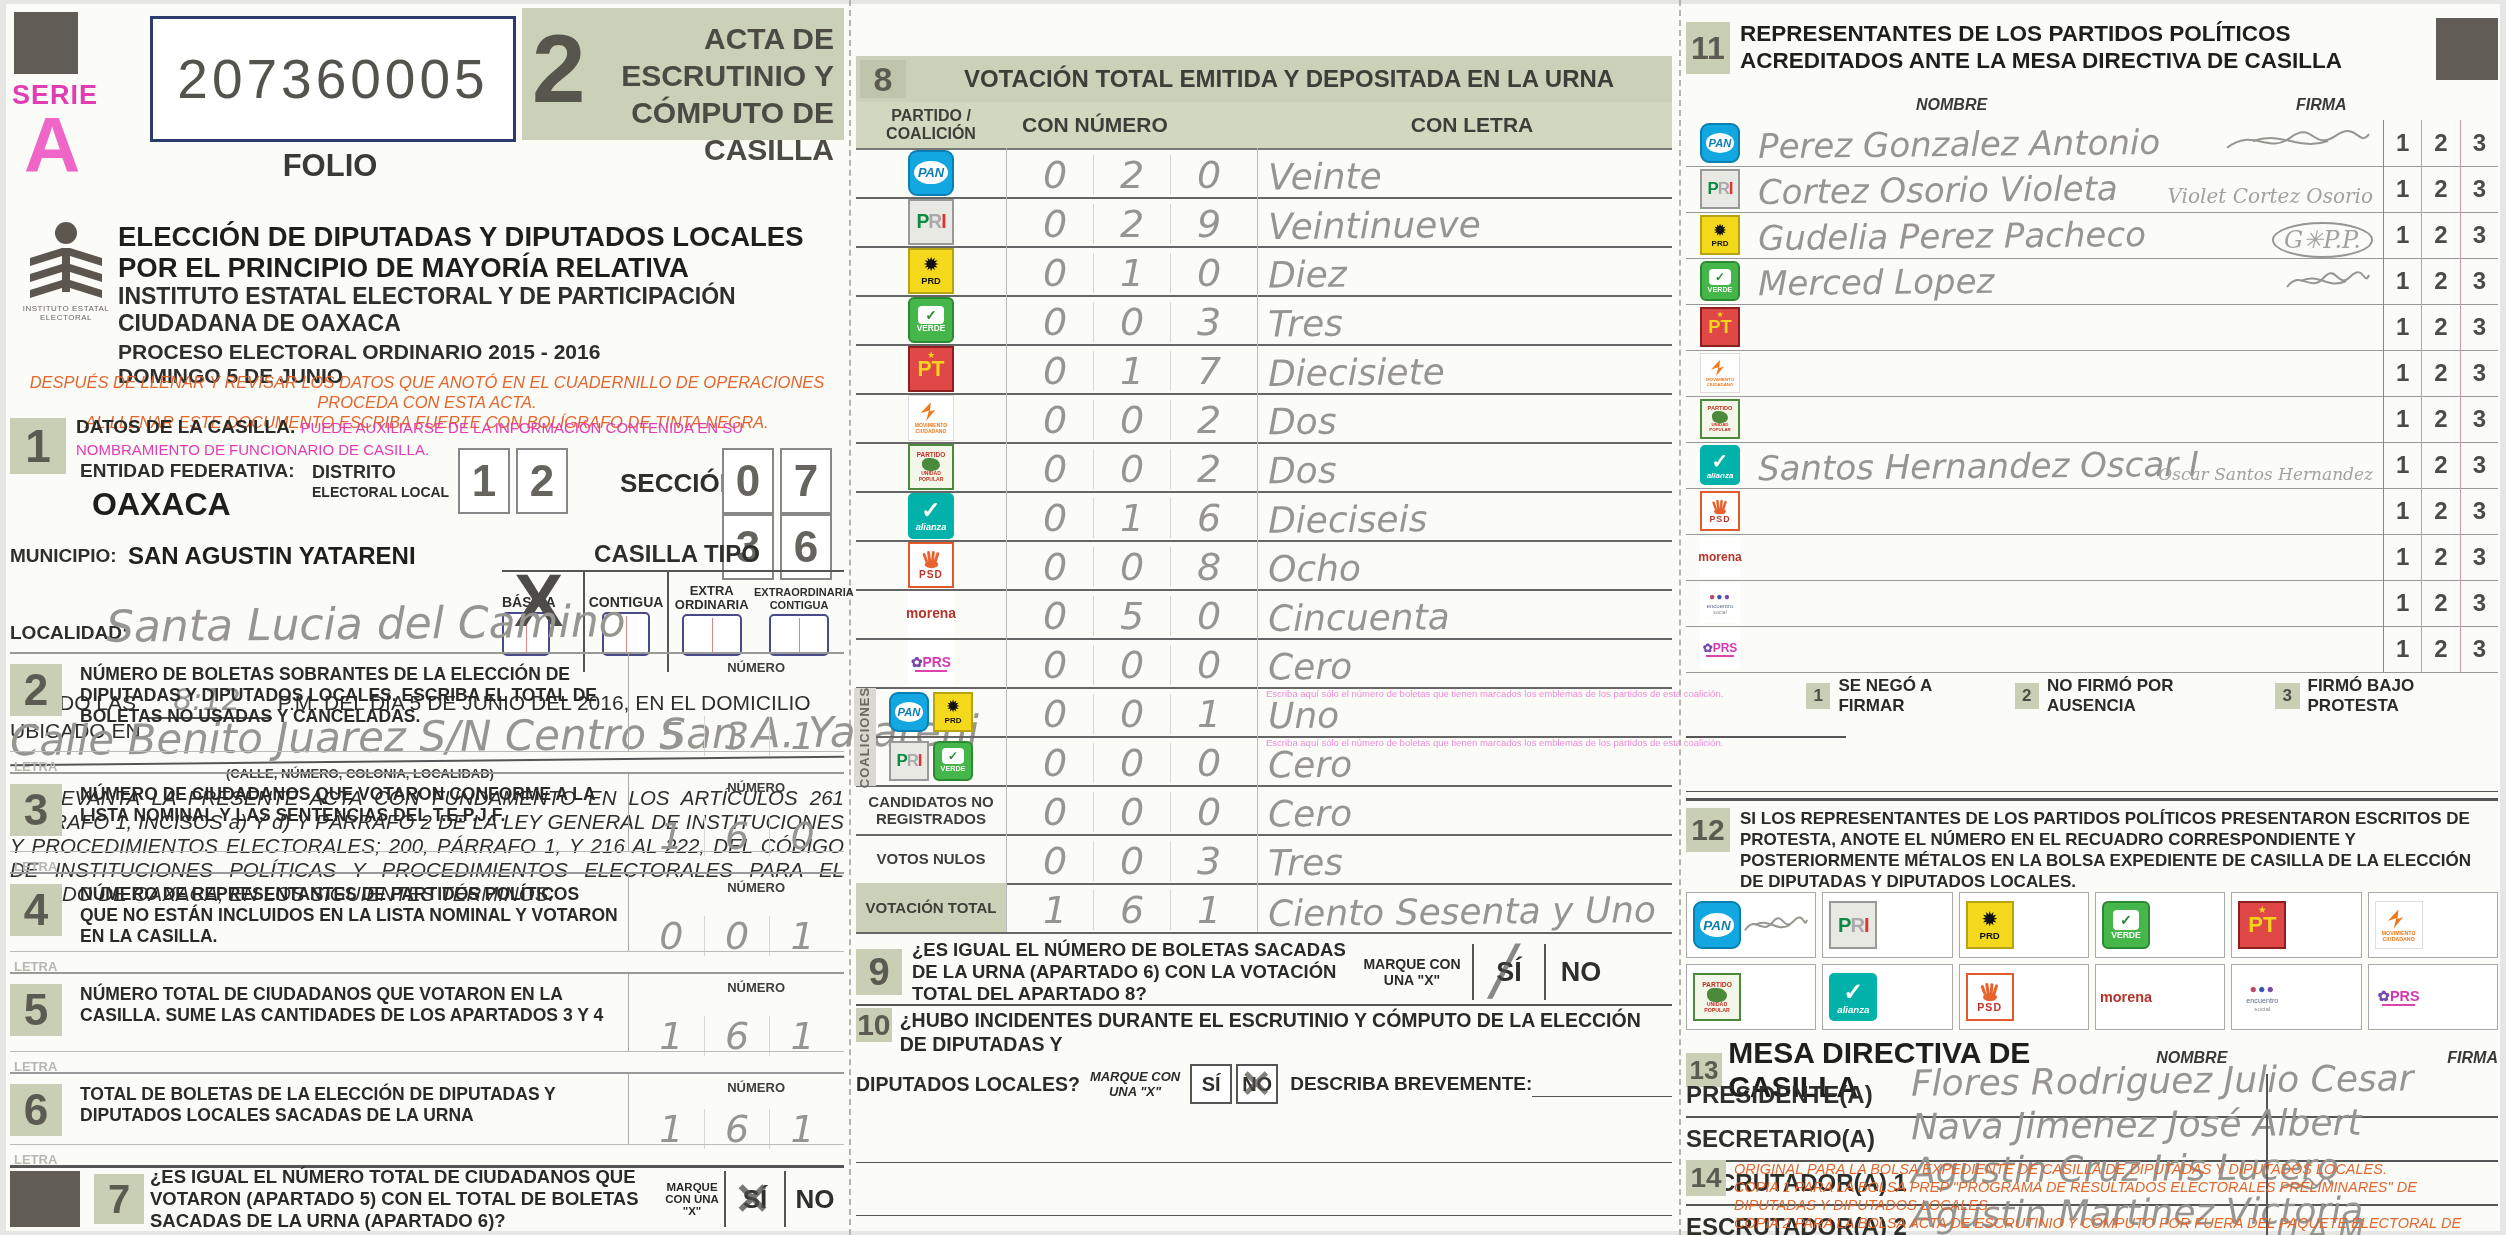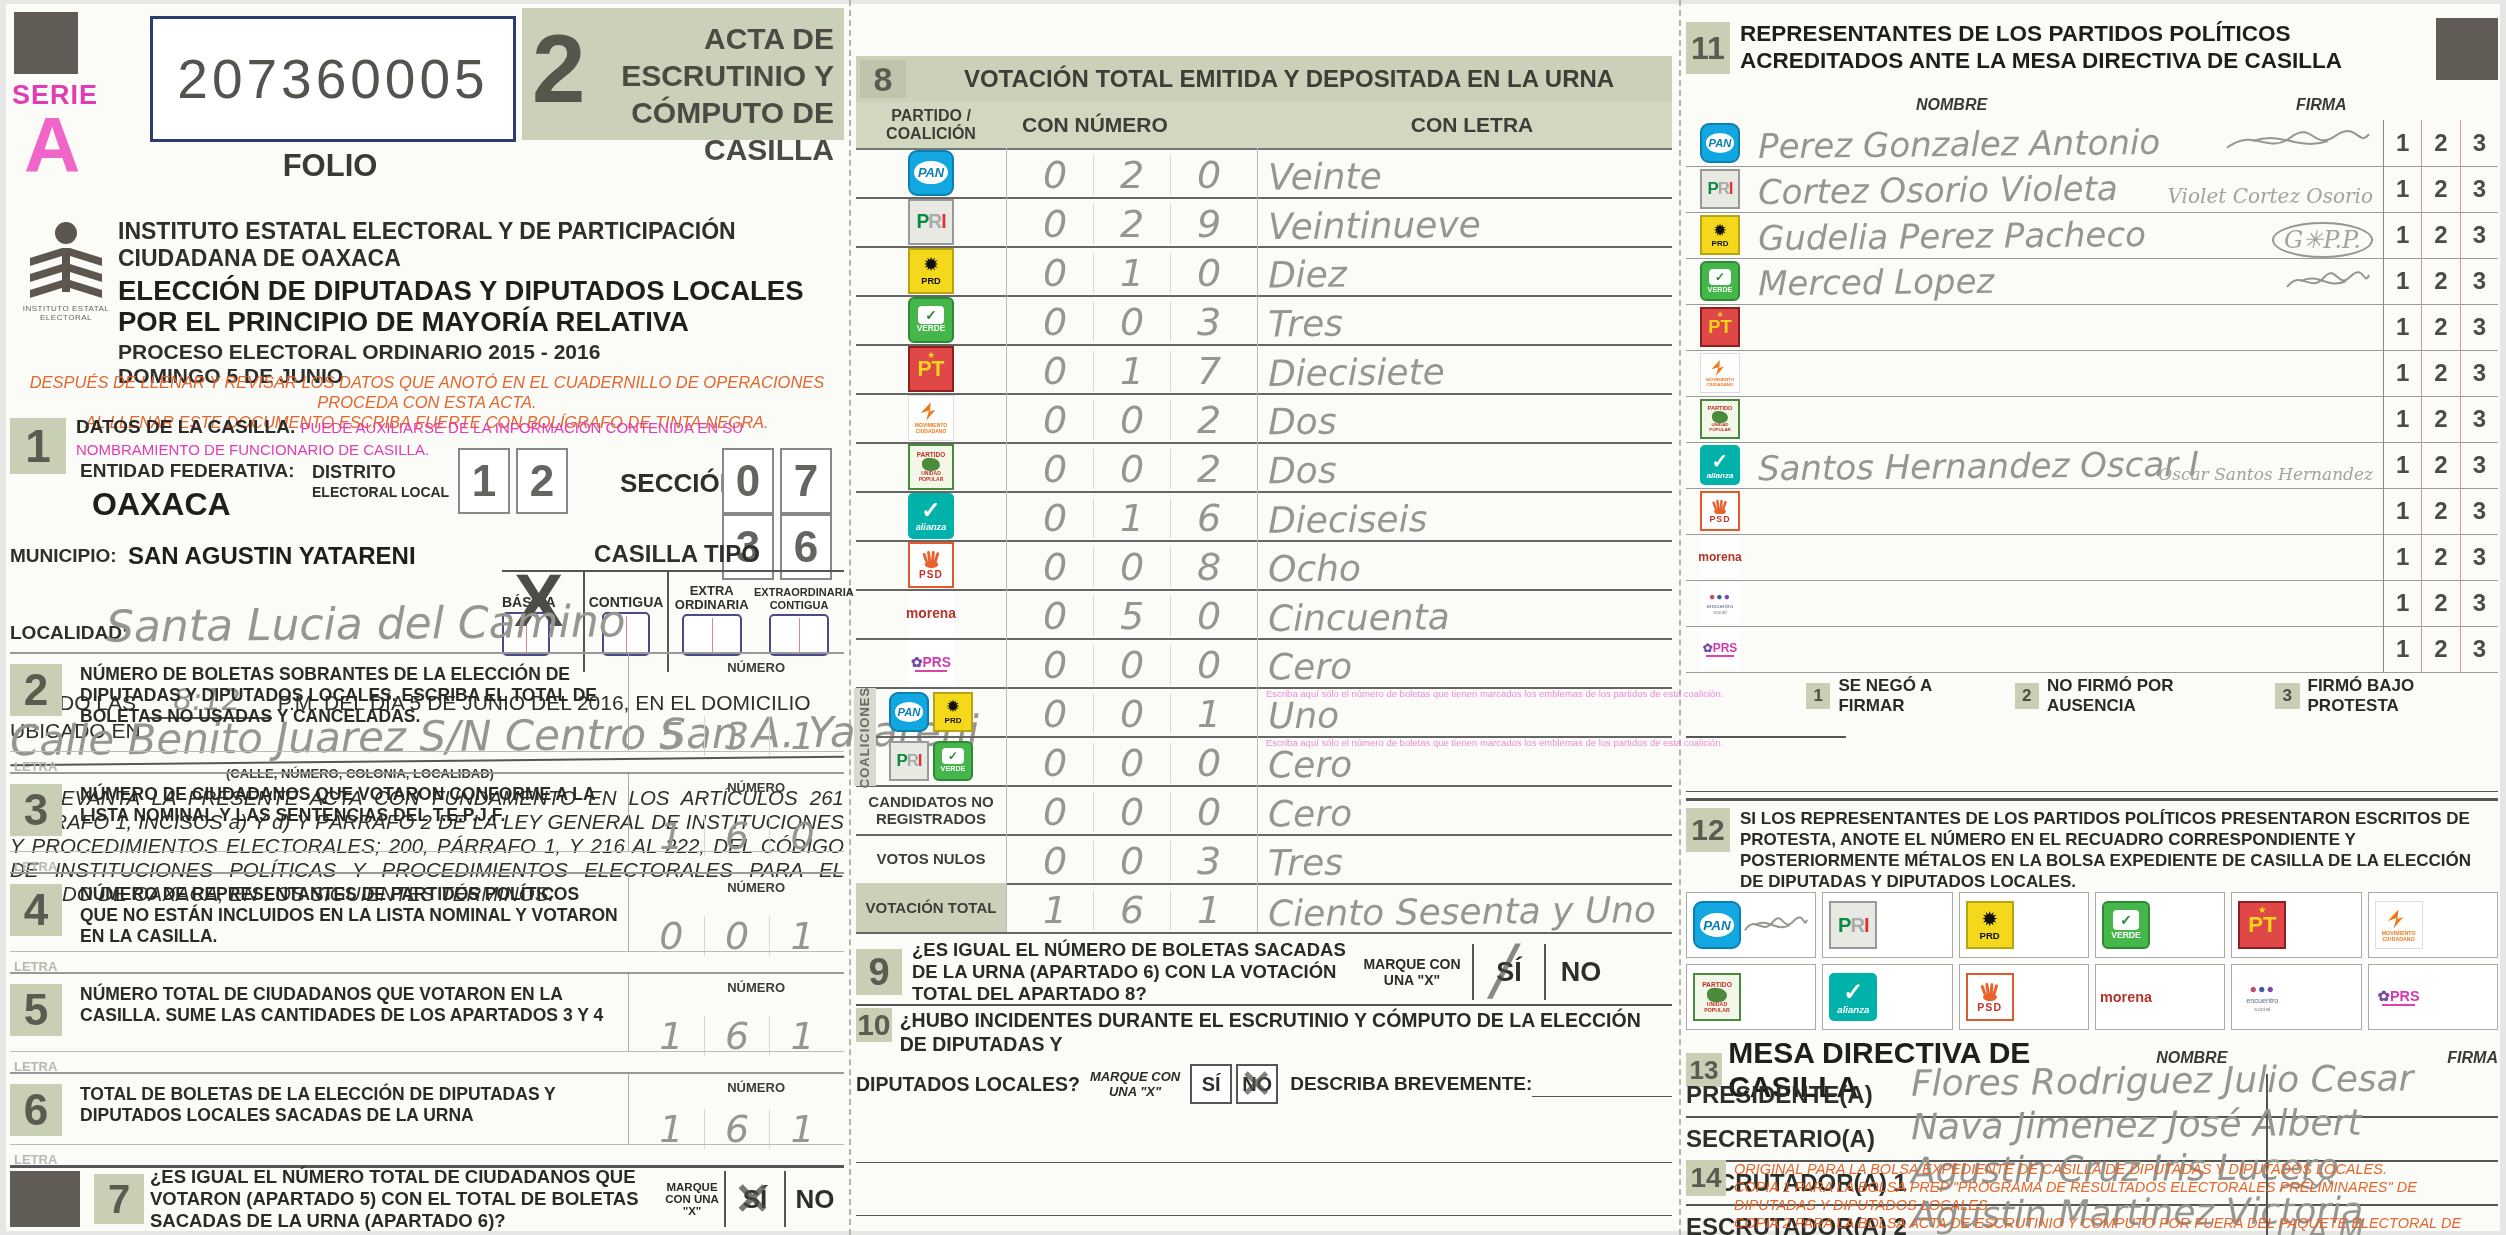--- a/index.html
+++ b/index.html
@@ -85,22 +85,22 @@
             <polygon points="46,18 78,28 78,36 46,26"></polygon>
           <polygon points="38,34 6,44 6,52 38,42"></polygon>
             <polygon points="46,34 78,44 78,52 46,42"></polygon>
           <rect x="38" y="2" width="8" height="44"></rect>
         </g>
       </svg>
       <div style="font-size:8px;color:#6a645c;text-align:center;letter-spacing:0.5px;">INSTITUTO ESTATAL ELECTORAL</div>
     </div>
 
     <div class="abs" style="left:108px;top:218px;width:730px;">
+      <div class="b" style="font-size:27.5px;color:#1e1e1a;line-height:31px;margin-top:3px;">ELECCIÓN DE DIPUTADAS Y DIPUTADOS LOCALES POR EL PRINCIPIO DE MAYORÍA RELATIVA</div>
       <div class="b" style="font-size:23px;color:#2e2e2a;">INSTITUTO ESTATAL ELECTORAL Y DE PARTICIPACIÓN CIUDADANA DE OAXACA</div>
-      <div class="b" style="font-size:27.5px;color:#1e1e1a;line-height:31px;margin-top:3px;">ELECCIÓN DE DIPUTADAS Y DIPUTADOS LOCALES POR EL PRINCIPIO DE MAYORÍA RELATIVA</div>
       <div class="b" style="font-size:21px;color:#2e2e2a;margin-top:3px;">PROCESO ELECTORAL ORDINARIO 2015 - 2016</div>
       <div class="b" style="font-size:21px;color:#2e2e2a;">DOMINGO 5 DE JUNIO</div>
     </div>
 
     <div class="abs i orange" style="left:0;top:372px;width:834px;text-align:center;font-size:16.5px;line-height:20px;">
       <div>DESPUÉS DE LLENAR Y REVISAR LOS DATOS QUE ANOTÓ EN EL CUADERNILLO DE OPERACIONES PROCEDA CON ESTA ACTA.</div>
       <div>AL LLENAR ESTE DOCUMENTO ESCRIBA FUERTE CON BOLÍGRAFO DE TINTA NEGRA.</div>
     </div>
 
     <div class="abs badge" style="left:0px;top:418px;width:56px;height:56px;font-size:46px;">1</div>

